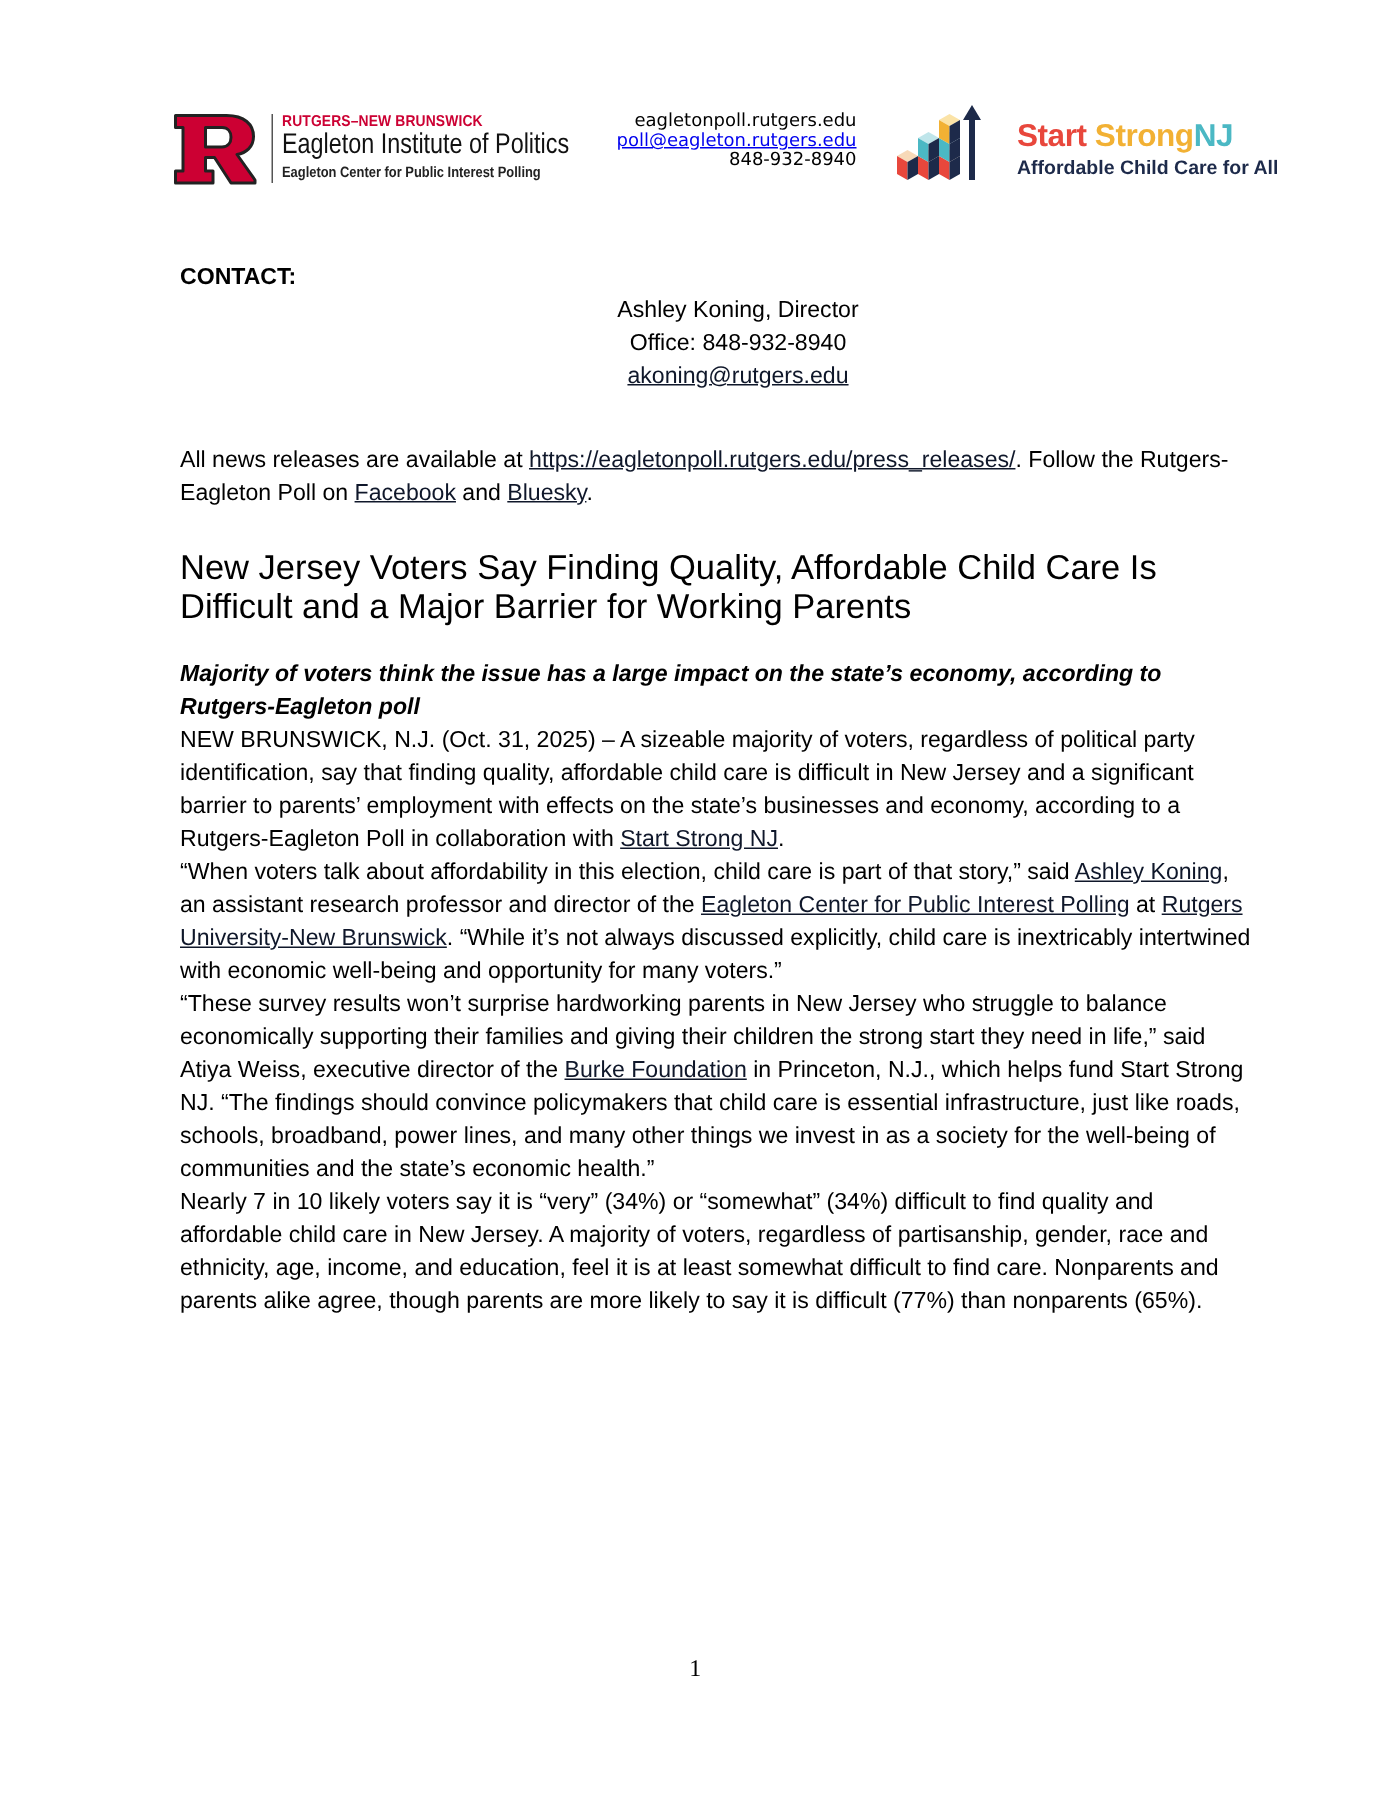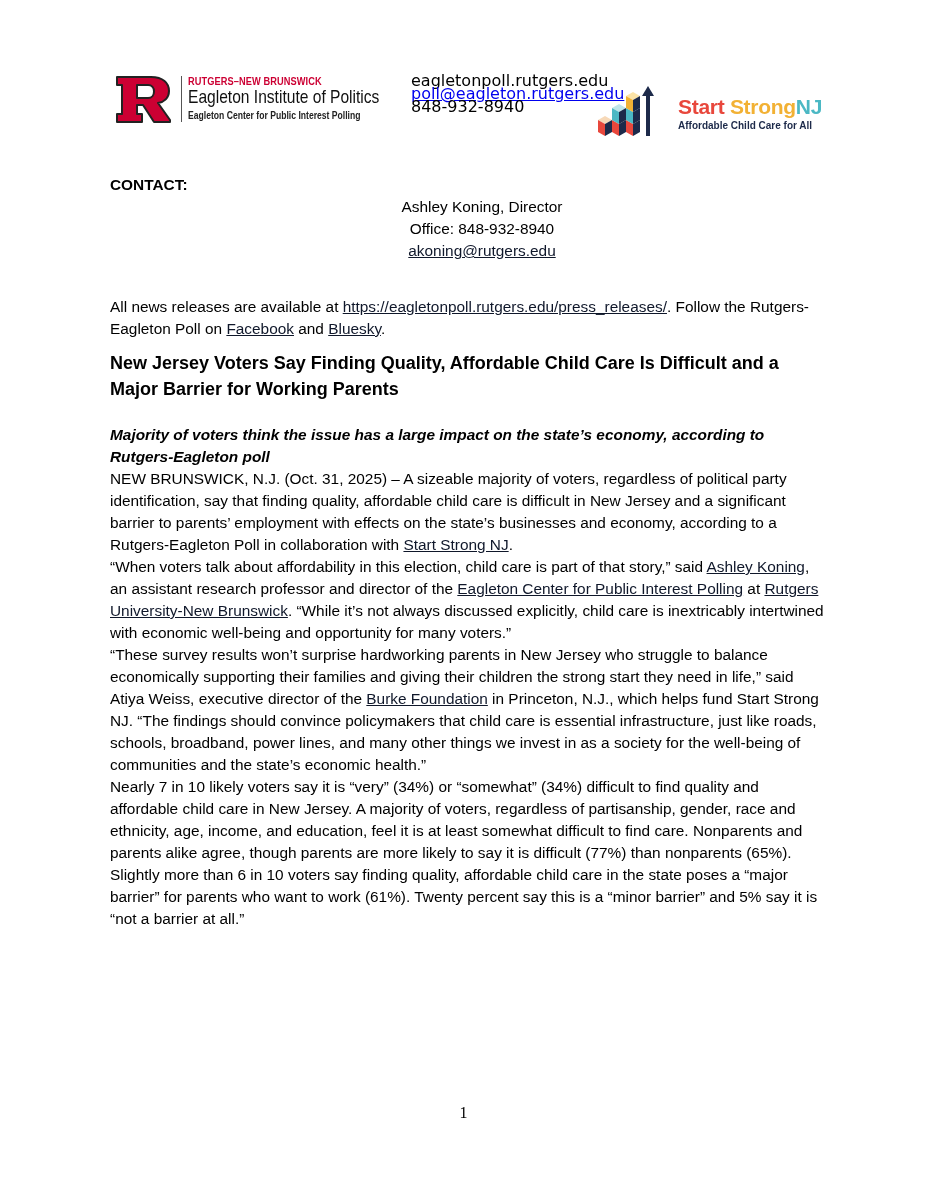--- a/index.html
+++ b/index.html
@@ -11,42 +11,42 @@
     .rutgers-logo { position: absolute; left: 115px; top: 74px; width: 290px; height: 52px; }
     .r-mark { position: absolute; left: 0; top: 0; width: 58px; height: 50px; }
     .logo-divider { position: absolute; left: 66px; top: 2px; width: 1px; height: 46px; background: #555; }
     .logo-line1 { position: absolute; left: 73px; top: 1px; font-family: "Liberation Sans", sans-serif;
                   font-weight: bold; font-size: 10.5px; color: #cc0033; letter-spacing: 0.1px; transform: scaleX(0.88); transform-origin: left; white-space: nowrap; }
     .logo-line2 { position: absolute; left: 73px; top: 12px; font-family: "Liberation Sans", sans-serif;
                   font-size: 19px; color: #111; white-space: nowrap; transform: scaleX(0.82); transform-origin: left; }
     .logo-line3 { position: absolute; left: 73px; top: 36px; font-family: "Liberation Sans", sans-serif;
                   font-size: 10px; font-weight: bold; color: #222; white-space: nowrap; transform: scaleX(0.86); transform-origin: left; }
 
-    .header-contact { position: absolute; left: 411px; top: 74px; font-family: "DejaVu Sans", sans-serif; font-size: 16px; line-height: 13px; }
+    .header-contact { position: absolute; left: 411px; top: 74px; font-family: "DejaVu Sans", sans-serif; font-size: 12px; line-height: 13px; text-align: right; }
     .header-contact a { color: #0000ee; text-decoration: underline; }
 
-    .startstrong-logo { position: absolute; left: 596px; top: 84px; width: 250px; height: 56px; }
+    .startstrong-logo { position: absolute; left: 596px; top: 68px; width: 250px; height: 56px; }
     .ss-blocks { position: absolute; left: 0; top: 0; width: 84px; height: 56px; }
     .ss-title { position: absolute; left: 82px; top: 11px; font-family: "Liberation Sans", sans-serif; font-weight: bold; font-size: 21px; white-space: nowrap; letter-spacing: -0.3px; }
     .ss-title .s1 { color: #e8473c; }
     .ss-title .s2 { color: #f2b134; }
     .ss-title .s3 { color: #4bb8c4; }
-    .ss-sub { position: absolute; left: 82px; top: 36px; font-family: "Liberation Sans", sans-serif; font-weight: bold; font-size: 10px; color: #1d2a4a; white-space: nowrap; }
+    .ss-sub { position: absolute; left: 82px; top: 36px; font-family: "Liberation Sans", sans-serif; font-weight: bold; font-size: 13px; color: #1d2a4a; white-space: nowrap; }
 
     
     .body-text { font-family: "Liberation Sans", sans-serif; font-size: 15.4px; line-height: 22px; color: #000; }
-    .content { position: absolute; left: 110px; top: 174px; width: 720px; }
+    .content { position: absolute; left: 120px; top: 174px; width: 720px; }
     .contact-label { font-weight: bold; margin: 0; }
     .contact-line { margin: 0 0 0 24px; text-align: center; }
     a.link { color: #0f172a; text-decoration: underline; }
 
     .p { margin: 0; }
     .contact-block { height: 110px; }
     .news-para { margin-top: 12px; }
-    .headline { font-weight: bold; font-size: 18px; line-height: 26px; margin-top: 10px; }
+    .headline { font-weight: normal; font-size: 23px; line-height: 26px; margin-top: 25px; }
     .subheadline { font-weight: bold; font-style: italic; margin-top: 22px; }
     .para { }
     .page-number { position: absolute; left: 0; width: 927px; top: 1104px; text-align: center;
                    font-family: "Liberation Serif", serif; font-size: 16px; }
   </style>
 </head>
 <body>
 
 <div class="page">
 
@@ -115,17 +115,16 @@
     <p class="p subheadline">Majority of voters think the issue has a large impact on the state’s economy, according to Rutgers-Eagleton poll</p>
 
     <p class="p para"><span>NEW BRUNSWICK, N.J. (Oct. 31, 2025) – A sizeable majority of voters, regardless of political party identification, say that finding quality, affordable child care is difficult in New Jersey and a significant barrier to parents’ employment with effects on the state’s businesses and economy, according to a Rutgers-Eagleton Poll in collaboration with </span><a href="#" class="link">Start Strong NJ</a><span>.</span></p>
 
     <p class="p para"><span>“When voters talk about affordability in this election, child care is part of that story,” said </span><a href="#" class="link">Ashley Koning</a><span>, an assistant research professor and director of the </span><a href="#" class="link">Eagleton Center for Public Interest Polling</a><span> at </span><a href="#" class="link">Rutgers University-New Brunswick</a><span>. “While it’s not always discussed explicitly, child care is inextricably intertwined with economic well-being and opportunity for many voters.”</span></p>
 
     <p class="p para"><span>“These survey results won’t surprise hardworking parents in New Jersey who struggle to balance economically supporting their families and giving their children the strong start they need in life,” said Atiya Weiss, executive director of the </span><a href="#" class="link">Burke Foundation</a><span> in Princeton, N.J., which helps fund Start Strong NJ. “The findings should convince policymakers that child care is essential infrastructure, just like roads, schools, broadband, power lines, and many other things we invest in as a society for the well-being of communities and the state’s economic health.”</span></p>
 
     <p class="p para">Nearly 7 in 10 likely voters say it is “very” (34%) or “somewhat” (34%) difficult to find quality and affordable child care in New Jersey. A majority of voters, regardless of partisanship, gender, race and ethnicity, age, income, and education, feel it is at least somewhat difficult to find care. Nonparents and parents alike agree, though parents are more likely to say it is difficult (77%) than nonparents (65%).</p>
 
-    <p class="p para">Slightly more than 6 in 10 voters say finding quality, affordable child care in the state poses a “major barrier” for parents who want to work (61%). Twenty percent say this is a “minor barrier” and 5% say it is “not a barrier at all.”</p>
   </div>
 
   <div class="page-number">1</div>
 </div>
 
 </body></html>

